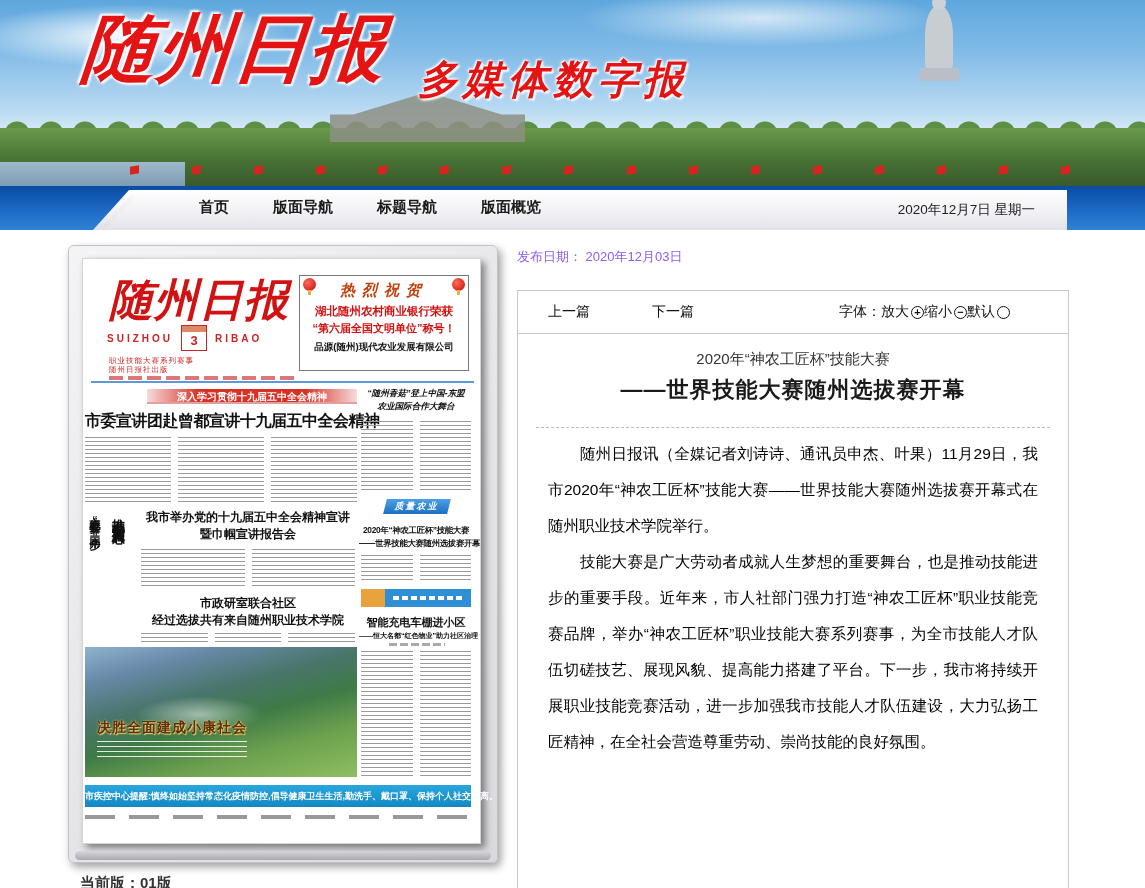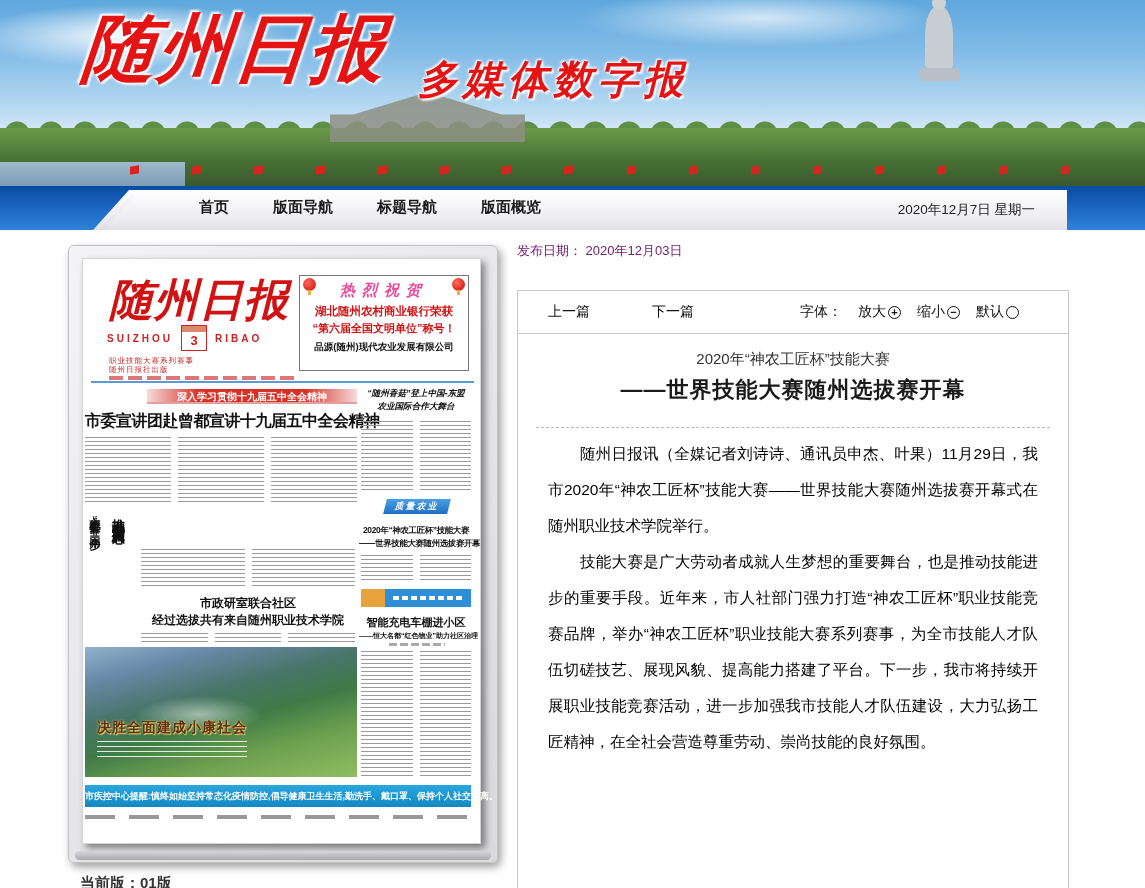--- a/index.html
+++ b/index.html
@@ -77,21 +77,21 @@
   .mast-datebox .dtop { display:block; height:6px; background:#d86; }
   .mast-datebox .dnum { display:block; font-size:13px; font-weight:bold; color:#c22; line-height:18px; }
   .mast-org { position:absolute; left:26px; top:97px; font-size:7.5px; color:#c22;
     line-height:9px; letter-spacing:1px; }
   .dash-red { position:absolute; left:26px; top:117px; width:190px; height:4px;
     background: repeating-linear-gradient(to right,#d77 0 14px, transparent 14px 19px); }
   
   .congrats { position:absolute; left:216px; top:16px; width:170px; height:96px;
     border:1px solid #777; padding:5px 4px; text-align:center; }
   .congrats .ctitle { font-size:15px; font-weight:bold; font-style:italic; letter-spacing:7px;
-    color:#ec4899; font-family:"DejaVu Serif", serif; }
+    color:#c2410c; font-family:"DejaVu Serif", serif; }
   .congrats .cline1 { font-size:11.5px; font-weight:bold; color:#d01212; margin-top:4px; white-space:nowrap; }
   .congrats .cline2 { font-size:11px; font-weight:bold; color:#d01212; margin-top:2px; white-space:nowrap; }
   .congrats .cline3 { font-size:9.5px; font-weight:bold; color:#111; margin-top:5px; white-space:nowrap; }
   .lantern { position:absolute; width:13px; height:13px; border-radius:50%;
     background: radial-gradient(circle at 35% 35%, #ff6a5a, #c40a0a); }
   .lantern::after { content:""; position:absolute; left:5px; top:12px; width:3px; height:5px; background:#e8b431; }
   .lantern.l1 { left:3px; top:2px; } .lantern.l2 { right:3px; top:2px; }
   .blue-rule { position:absolute; left:8px; top:122px; width:383px; height:2px; background:#5b9bd5; }
 
   
@@ -145,29 +145,29 @@
     text-align:center; line-height:22px; white-space:nowrap; }
   .paper-foot { position:absolute; left:2px; top:556px; width:386px; height:4px;
     background: repeating-linear-gradient(to right,#999 0 30px, transparent 30px 44px); }
 
   
   .pager-left { position:absolute; left:80px; top:874px; font-size:15px; font-weight:bold; color:#333; }
   .pager-right { position:absolute; left:852px; top:874px; display:flex; gap:22px; }
   .pager-right a { font-size:15px; font-weight:bold; color:#333; text-decoration:none; cursor:pointer; }
 
   
-  .pubdate { position:absolute; left:517px; top:242px; font-size:13px; color:#701a75; }
+  .pubdate { position:absolute; left:517px; top:248px; font-size:13px; color:#8b5cf6; }
   .article-panel { position:absolute; left:517px; top:290px; width:552px; height:620px;
     background:#fff; border:1px solid #c9c9c9; }
   .toolbar { position:relative; height:43px; border-bottom:1px solid #c9c9c9;
     display:flex; align-items:center; }
   .toolbar a { font-size:14px; color:#111; text-decoration:none; cursor:pointer; }
   .tb-prev { margin-left:30px; }
   .tb-next { margin-left:62px;text-align:right; }
-  .font-controls { position:absolute; right:49px; display:flex; align-items:flex-start; gap:16px;
+  .font-controls { position:absolute; right:58px; display:flex; align-items:flex-start; gap:0;
     font-size:14px; color:#111; }
   .font-controls a { display:flex; align-items:center; gap:2px; }
   .circ { display:inline-block; width:13px; height:13px; border:1.5px solid #111; border-radius:50%;
     font-size:11px; line-height:10px; text-align:center; font-weight:bold; color:#111; }
   .art-subtitle { margin-top:16px; text-align:center; font-size:15px; color:#333; }
   .art-title { margin-top:6px; text-align:center; font-size:22px; font-weight:bold; color:#1a1a1a;
     letter-spacing:1px; }
   .dash-divider { margin:22px 18px 0; border-top:1px dashed #bbb; }
   .art-body { padding:8px 30px 40px; font-size:15.5px; line-height:36px; color:#000;
     text-align:justify; }
@@ -255,20 +255,24 @@
         <i class="ft"></i>
           <i class="ft"></i>
           <i class="ft"></i>
       </div>
 
       <div class="vblock">
         <span class="vtext vt-left">市纪委监委“三个同步”</span>
         <span class="vtext vt-right">推动五中全会精神入脑入心</span>
       </div>
 
+      <div class="hl-mid" style="top:250px;">
+        <div>我市举办党的十九届五中全会精神宣讲</div>
+        <div>暨巾帼宣讲报告会</div>
+      </div>
       <div class="cols" style="left:58px; top:290px; width:214px; height:40px;">
         <i class="ft"></i>
           <i class="ft"></i>
       </div>
       <div class="hl-mid" style="top:336px;">
         <div>市政研室联合社区</div>
         <div>经过选拔共有来自随州职业技术学院</div>
       </div>
       <div class="cols" style="left:58px; top:374px; width:214px; height:12px;">
         <i class="ft"></i>

